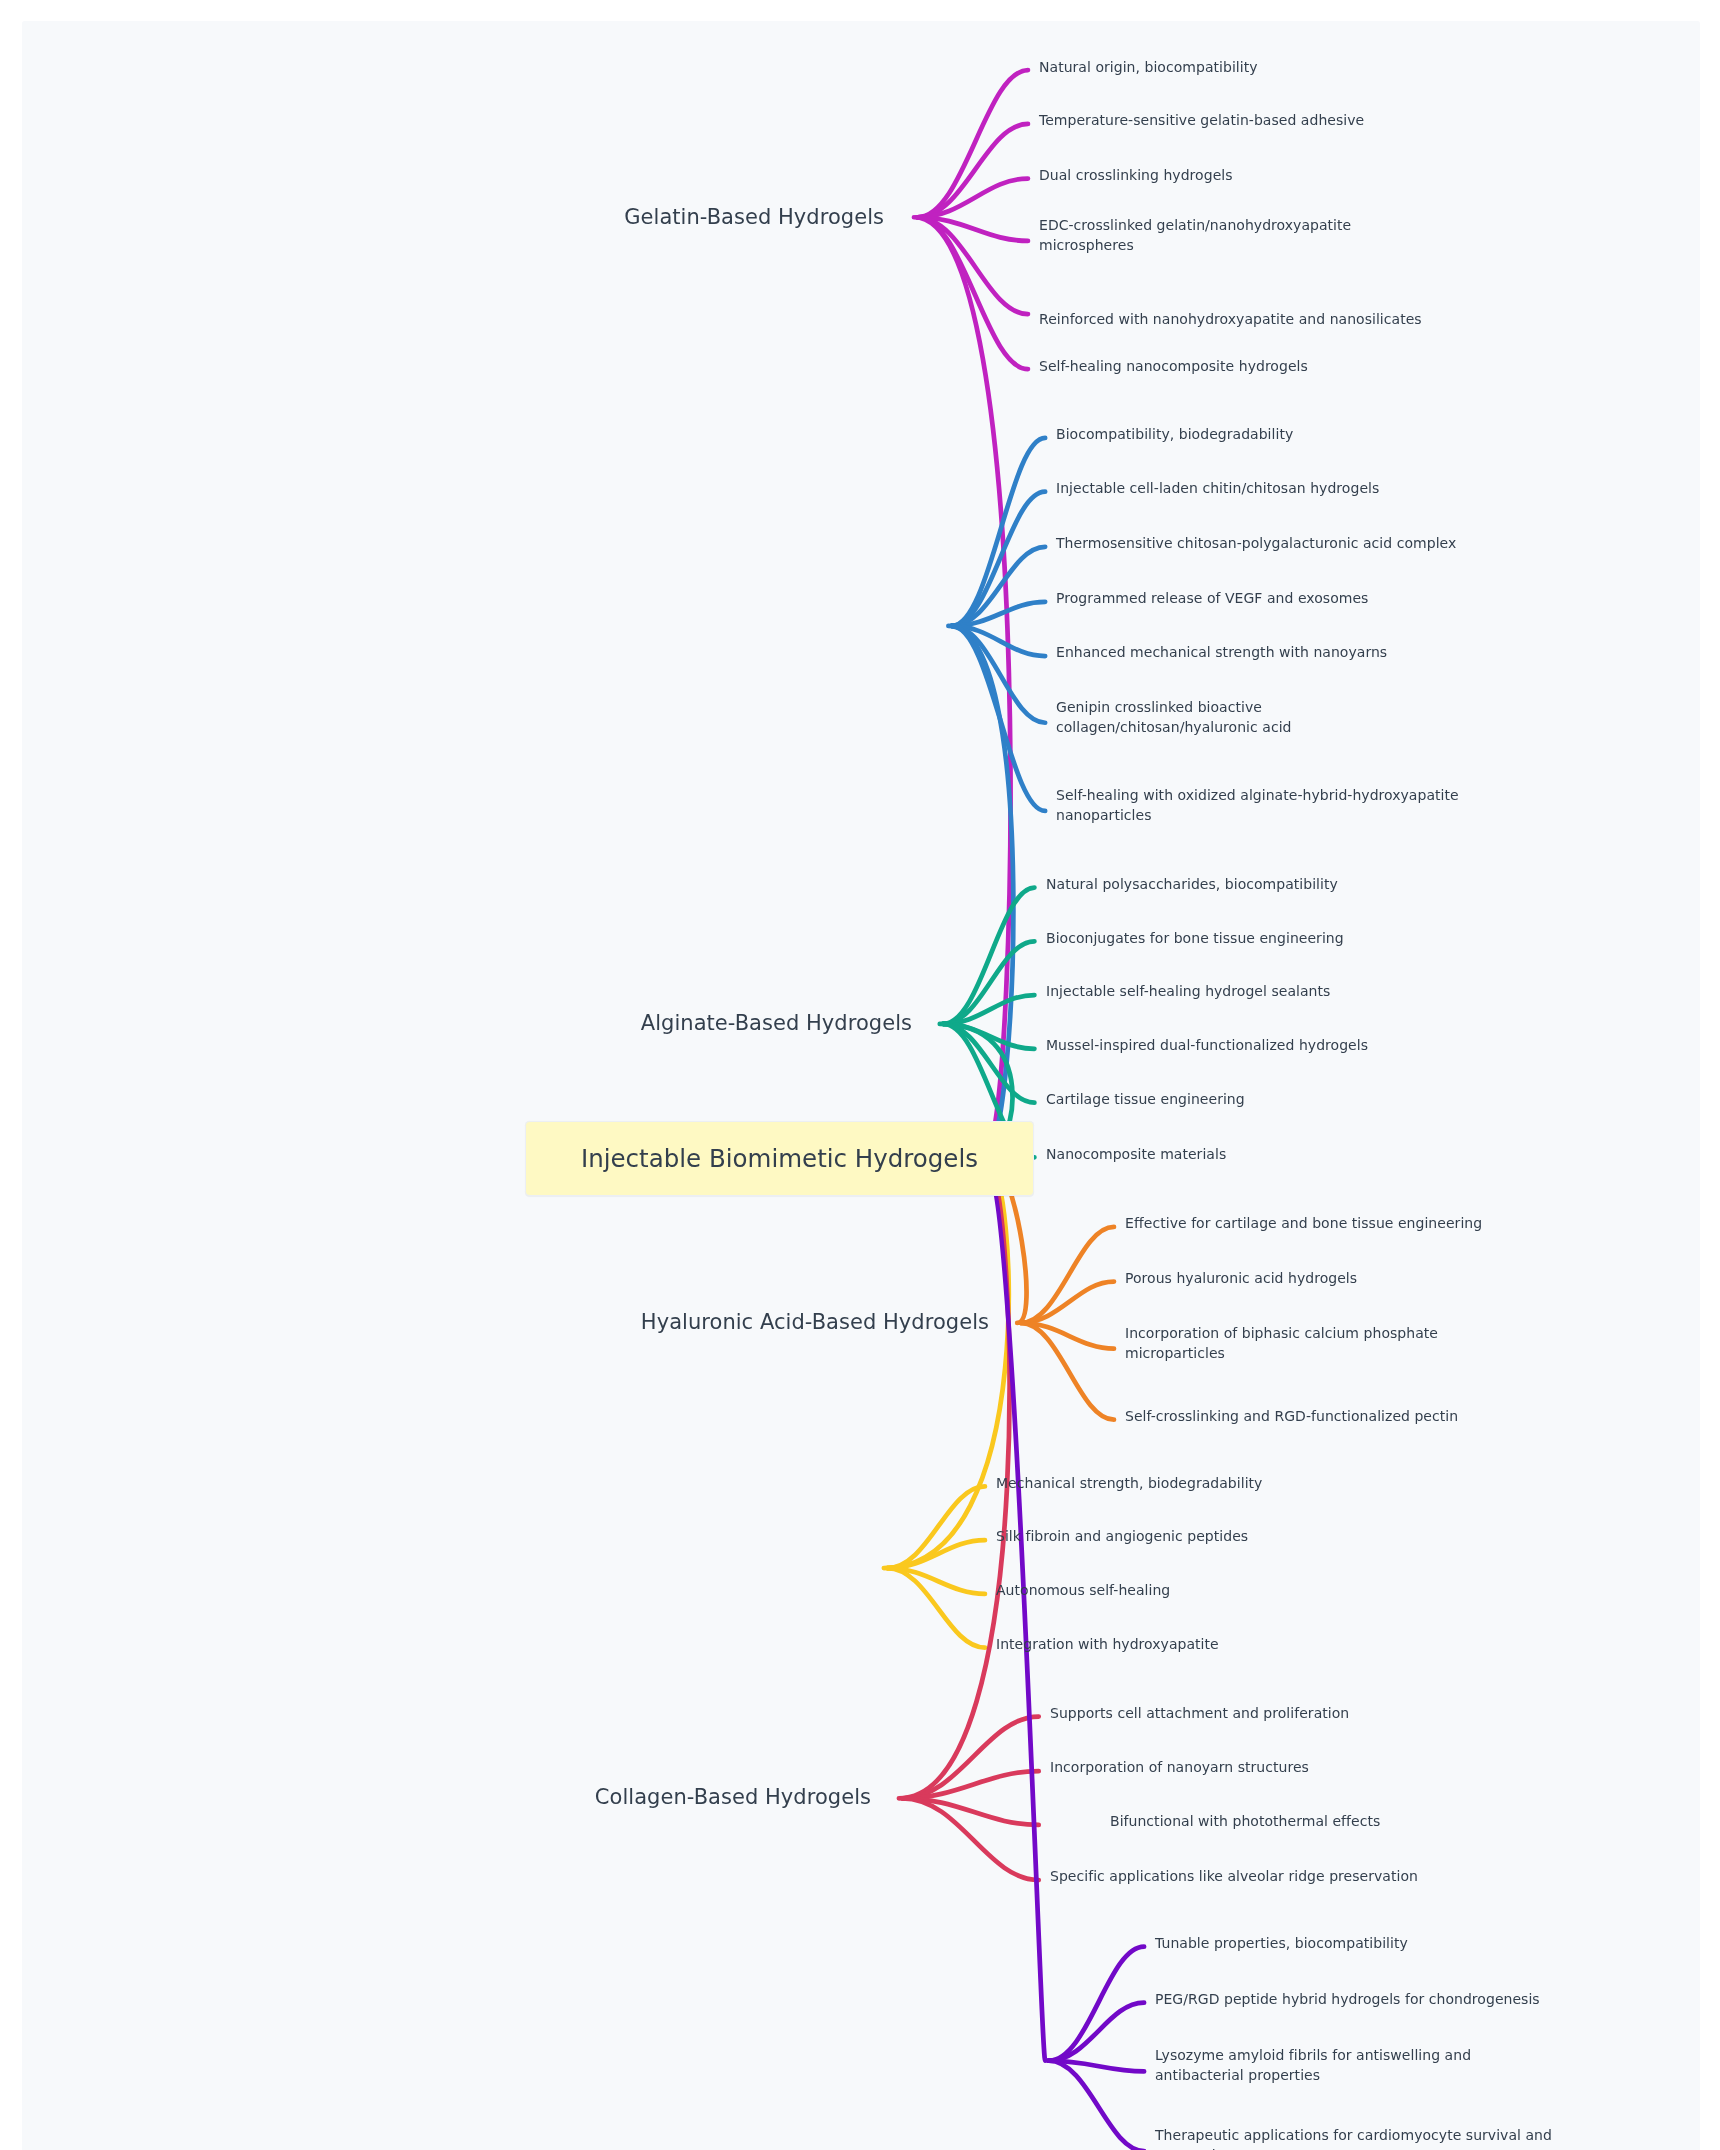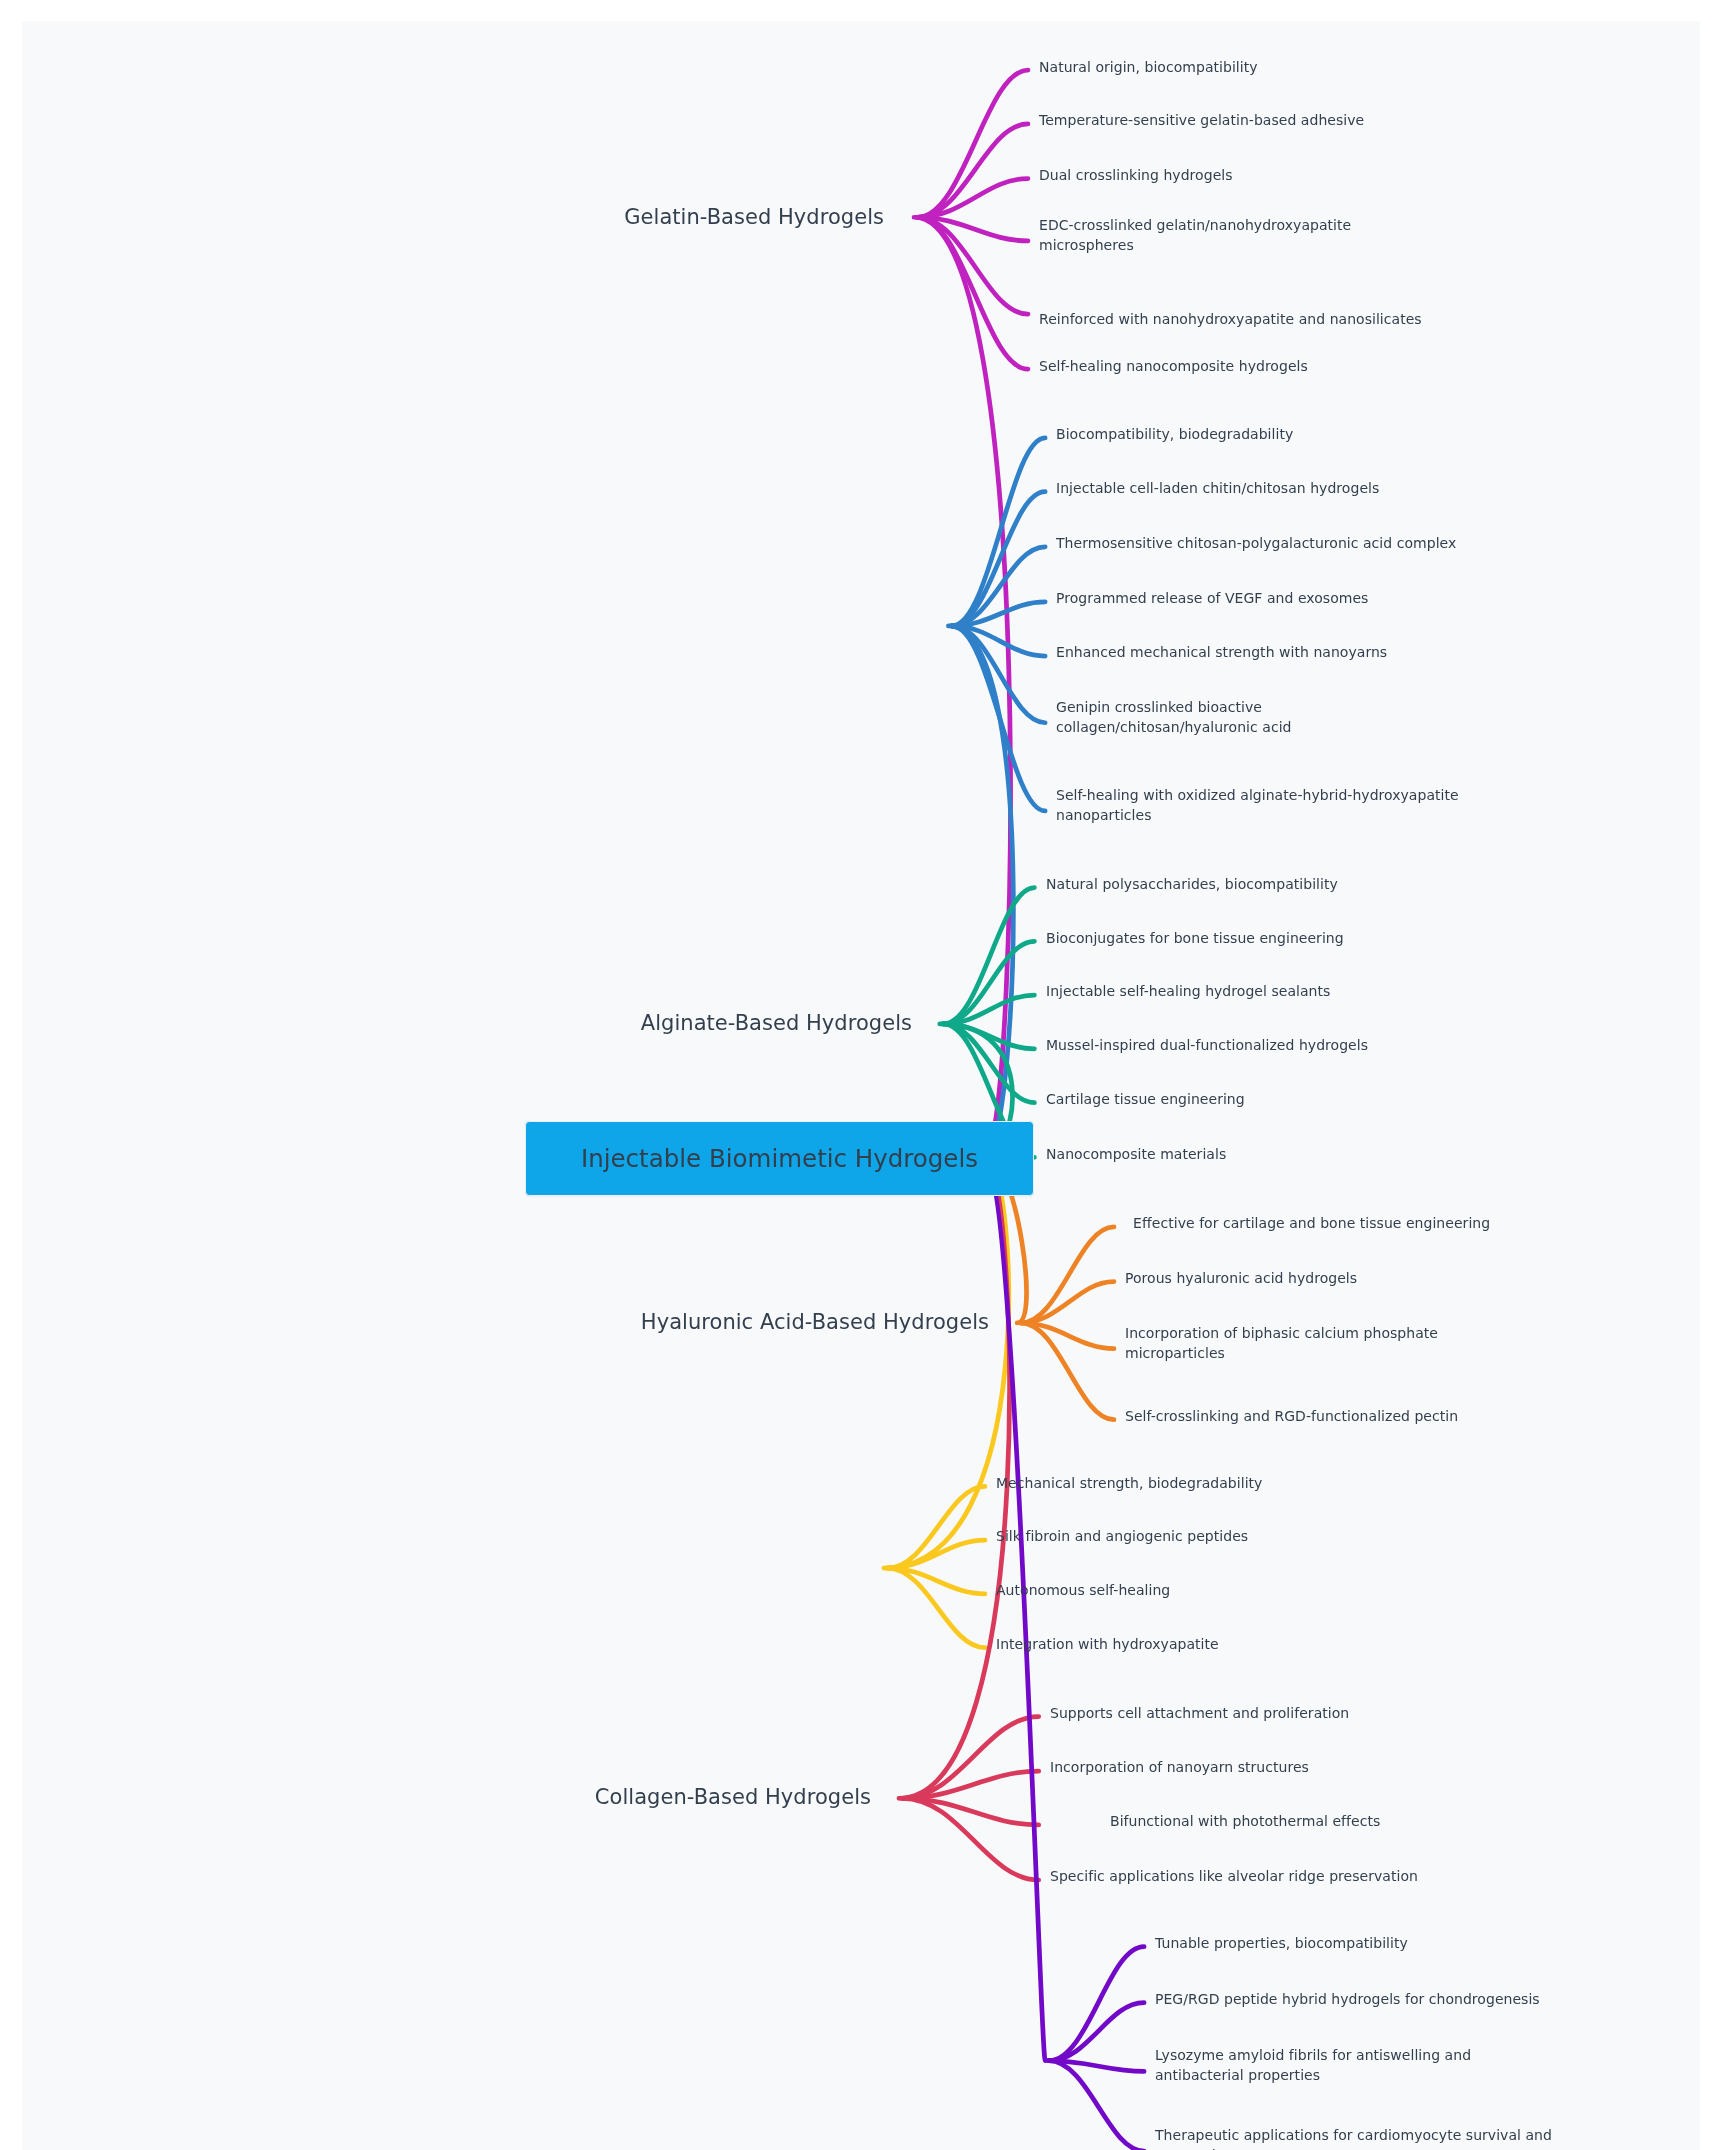--- a/index.html
+++ b/index.html
@@ -20,21 +20,21 @@
   #edges{position:absolute;left:0;top:0;width:1720px;height:2213px;}
   .node-label{
     position:absolute;
     color:#333f4d;
     line-height:1.42;
     white-space:pre-line;
     letter-spacing:0.04px;
   }
   .root-box{
     position:absolute;
-    background:#0ea5e9;
+    background:#fef9c3;
     border:0.4px solid #eceff3;
     border-radius:4.3px;
     box-shadow:0 0.4px 0.9px rgba(20,30,50,.05);
     display:flex;align-items:center;justify-content:center;
     padding:0 19px;
   }
   .root-text{
     color:#333f4d;
     font-size:24.5px;
     white-space:nowrap;
@@ -114,21 +114,21 @@
     <div class="node-label leaf-label" style="left: 1056px; top: 786px; max-width: 634px;">Self-healing with oxidized alginate-hybrid-hydroxyapatite
 nanoparticles</div>
     <div class="node-label branch-label" style="left: 0px; width: 912px; top: 1009px;">Alginate-Based Hydrogels</div>
     <div class="node-label leaf-label" style="left: 1046px; top: 875px; max-width: 645px;">Natural polysaccharides, biocompatibility</div>
     <div class="node-label leaf-label" style="left: 1046px; top: 929px; max-width: 645px;">Bioconjugates for bone tissue engineering</div>
     <div class="node-label leaf-label" style="left: 1046px; top: 982px; max-width: 645px;">Injectable self-healing hydrogel sealants</div>
     <div class="node-label leaf-label" style="left: 1046px; top: 1036px; max-width: 645px;">Mussel-inspired dual-functionalized hydrogels</div>
     <div class="node-label leaf-label" style="left: 1046px; top: 1090px; max-width: 645px;">Cartilage tissue engineering</div>
     <div class="node-label leaf-label" style="left: 1046px; top: 1145px; max-width: 645px;">Nanocomposite materials</div>
     <div class="node-label branch-label" style="left: 0px; width: 989px; top: 1308px;">Hyaluronic Acid-Based Hydrogels</div>
-    <div class="node-label leaf-label" style="left: 1125px; top: 1214px; max-width: 565px; margin-left: 8px;">Effective for cartilage and bone tissue engineering</div>
+    <div class="node-label leaf-label" style="left: 1125px; top: 1214px; max-width: 565px;">Effective for cartilage and bone tissue engineering</div>
     <div class="node-label leaf-label" style="left: 1125px; top: 1269px; max-width: 565px;">Porous hyaluronic acid hydrogels</div>
     <div class="node-label leaf-label" style="left: 1125px; top: 1324px; max-width: 565px;">Incorporation of biphasic calcium phosphate
 microparticles</div>
     <div class="node-label leaf-label" style="left: 1125px; top: 1407px; max-width: 565px;">Self-crosslinking and RGD-functionalized pectin</div>
     <div class="node-label leaf-label" style="left: 996px; top: 1474px; max-width: 694px;">Mechanical strength, biodegradability</div>
     <div class="node-label leaf-label" style="left: 996px; top: 1527px; max-width: 694px;">Silk fibroin and angiogenic peptides</div>
     <div class="node-label leaf-label" style="left: 996px; top: 1581px; max-width: 694px;">Autonomous self-healing</div>
     <div class="node-label leaf-label" style="left: 996px; top: 1635px; max-width: 694px;">Integration with hydroxyapatite</div>
     <div class="node-label branch-label" style="left: 0px; width: 871px; top: 1783px;">Collagen-Based Hydrogels</div>
     <div class="node-label leaf-label" style="left: 1050px; top: 1704px; max-width: 640px;">Supports cell attachment and proliferation</div>

